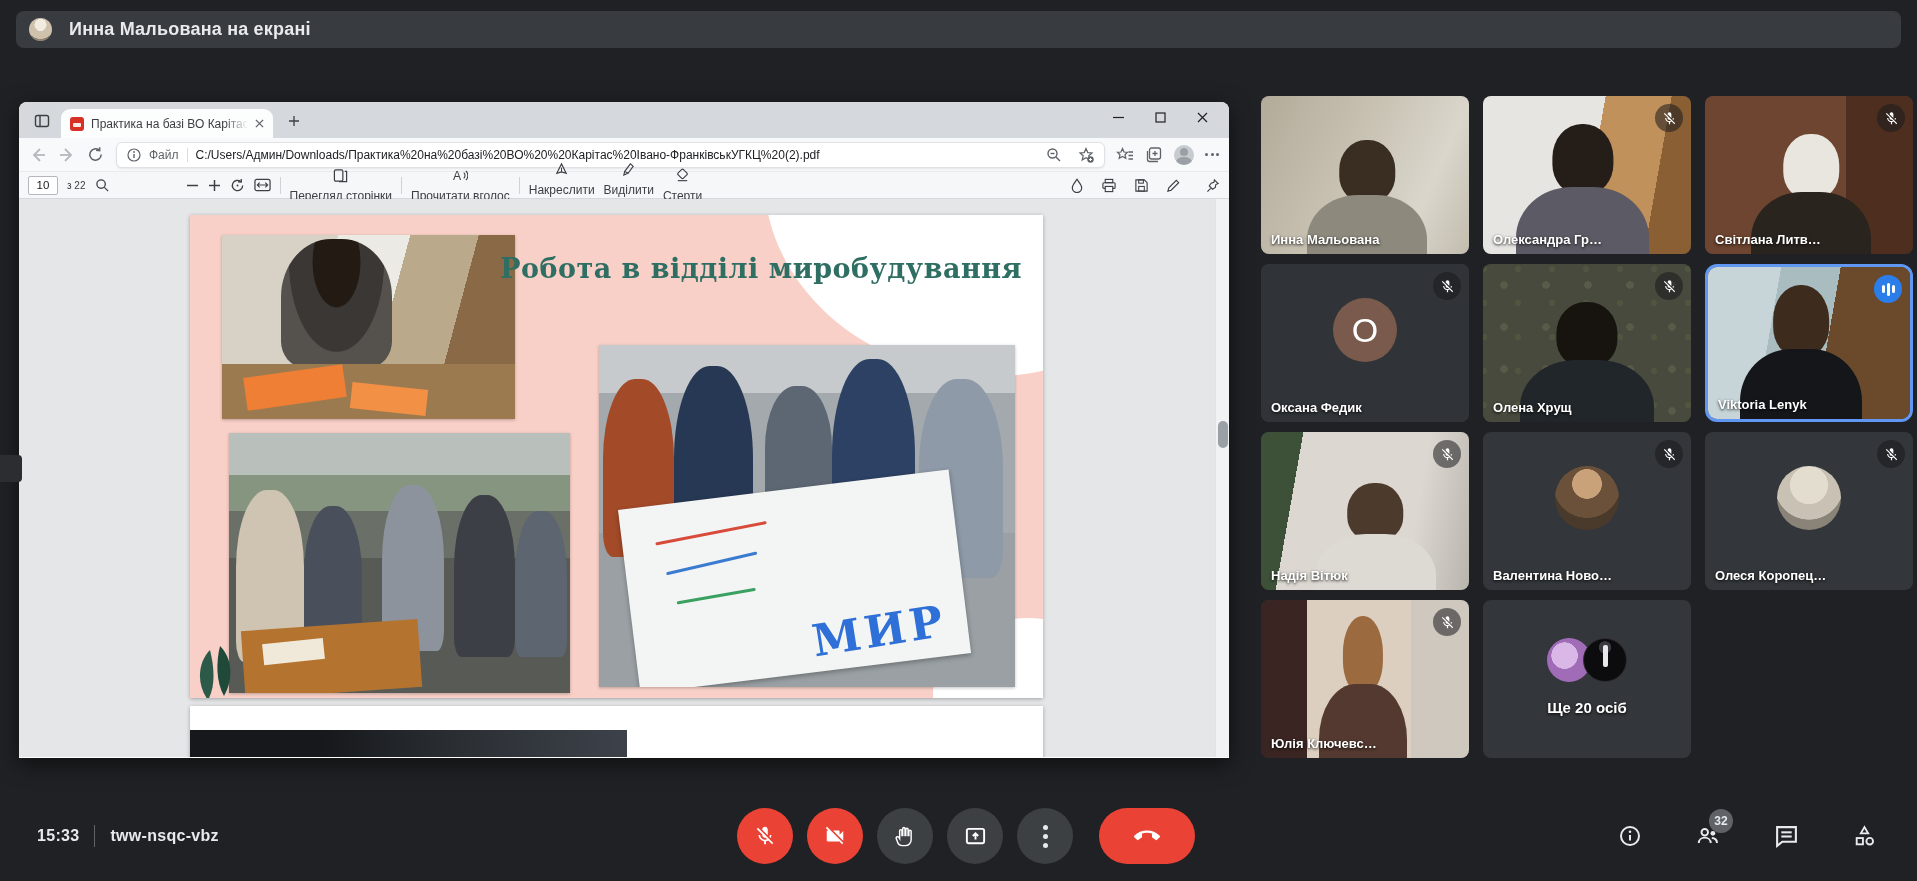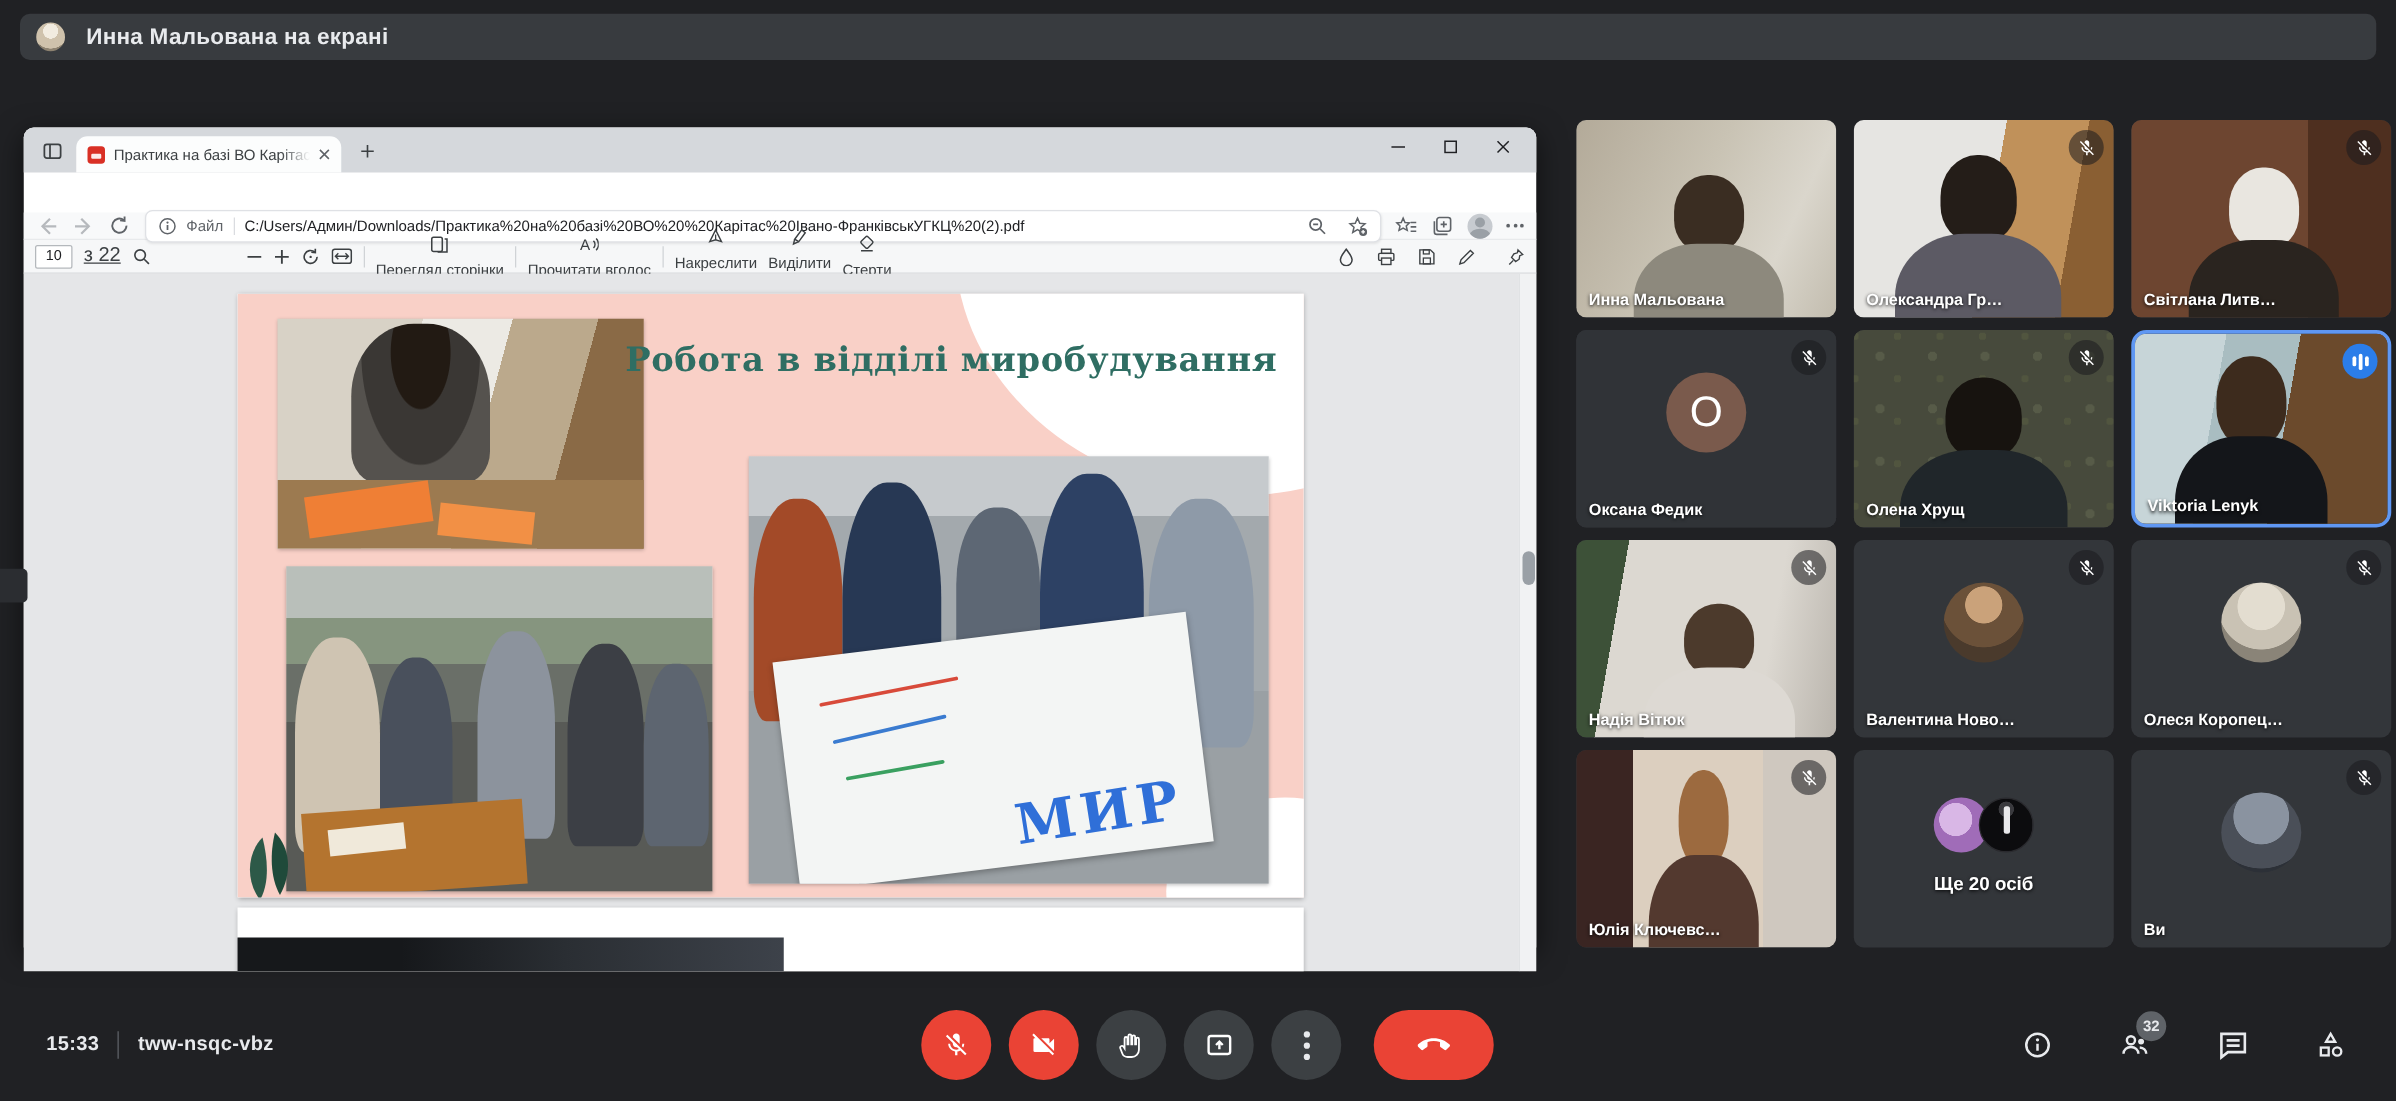--- a/index.html
+++ b/index.html
@@ -23,40 +23,40 @@
   .tab { width:212px; height:29px; background:#fcfdfd; border-radius:9px 9px 0 0;
     display:flex; align-items:center; gap:7px; padding:0 9px; }
   .favicon { width:14px; height:14px; background:#d93025; border-radius:3px; flex:none; position:relative; }
   .favicon::after { content:""; position:absolute; left:3px; top:6px; right:3px; height:4px; background:#fff; border-radius:1px; opacity:.9; }
   .tab-title { font-size:12px; color:#3c4043; white-space:nowrap; overflow:hidden; flex:1;
     -webkit-mask-image:linear-gradient(90deg,#000 85%,transparent); mask-image:linear-gradient(90deg,#000 85%,transparent); }
   .newtab { width:26px; height:26px; margin:0 0 4px 8px; display:flex; align-items:center; justify-content:center; }
   .wincontrols { margin-left:auto; display:flex; align-self:flex-start; }
   .wc { width:42px; height:30px; display:flex; align-items:center; justify-content:center; }
 
-  .addrrow { height:22px; background:#f8f9fa; display:flex; align-items:center; padding:0 10px; gap:11px;
-    border-bottom:1px solid #e8eaec;margin-top:32px; }
+  .addrrow { height:34px; background:#f8f9fa; display:flex; align-items:center; padding:0 10px; gap:11px;
+    border-bottom:1px solid #e8eaec; }
   .navic { width:18px; height:18px; flex:none; display:flex; }
   .urlpill { flex:1; height:26px; background:#fff; border:1px solid #dfe1e5; border-radius:6px;
     box-shadow:0 1px 2px rgba(0,0,0,.08); display:flex; align-items:center; gap:8px; padding:0 10px; min-width:0; }
   .scheme { color:#5f6368; font-size:12px; }
   .pill-div { width:1px; height:14px; background:#dadce0; flex:none; }
   .url-text { color:#202124; font-size:12px; white-space:nowrap; overflow:hidden; flex:1; min-width:0; }
   .pill-right { display:flex; gap:16px; margin-left:auto; flex:none; }
   .profile-av { width:20px; height:20px; border-radius:50%; background:#c7cbd0; position:relative; overflow:hidden; }
   .profile-av::before { content:""; position:absolute; left:6px; top:3px; width:8px; height:8px; border-radius:50%; background:#9aa0a6; }
   .profile-av::after { content:""; position:absolute; left:2px; top:12px; width:16px; height:10px; border-radius:50%; background:#9aa0a6; }
   .dots3 { display:flex; gap:2.5px; align-items:center; }
   .dots3 i { width:3px; height:3px; border-radius:50%; background:#5f6368; }
 
   .pdfbar { height:27px; background:#f6f7f8; border-bottom:1px solid #d6d9db;
     display:flex; align-items:center; padding:0 9px; gap:9px; font-size:12px; color:#3c4043; }
   .pagebox { width:30px; height:19px; background:#fff; border:1px solid #b4b8bc; border-radius:2px;
     display:flex; align-items:center; justify-content:center; font-size:11.5px; color:#202124; }
-  .totpages { font-size:16px; color:#3c4043;text-decoration:underline; }
+  .totpages { font-size:10px; color:#3c4043; }
   .tbsep { width:1px; height:17px; background:#d0d3d6; flex:none; }
   .tbtn { display:flex; align-items:center; gap:6px;flex-direction:column; }
   .spacer60 { width:58px; }
   .pdfbar-right { margin-left:auto; display:flex; align-items:center; gap:17px; }
   .pinpad { margin-left:8px; }
 
   .pdfcontent { position:relative; height:558px; background:#e5e6e8; overflow:hidden; }
 
   
   .page1 { position:absolute; left:171px; top:16px; width:853px; height:483px; background:#fff;
@@ -559,29 +559,20 @@
     </div>
 
     <div class="tile t11">
       <div class="duo">
           <div class="d d1"></div>
           <div class="d d2"></div>
         </div>
       <div class="tname center">Ще 20 осіб</div>
     </div>
 
-    <div class="tile t12">
-      <div class="pic-avatar av12"></div>
-      <div class="chip">
-          <svg width="15" height="15" viewBox="0 0 24 24">
-            <path fill="#fff" d="M19 11h-1.7c0 .74-.16 1.43-.43 2.05l1.23 1.23c.56-.98.9-2.09.9-3.28zm-4.02.17c0-.06.02-.11.02-.17V5c0-1.66-1.34-3-3-3S9 3.34 9 5v.18l5.98 5.99zM4.27 3 3 4.27l6.01 6.01V11c0 1.66 1.33 3 2.99 3 .22 0 .44-.03.65-.08l1.66 1.66c-.71.33-1.5.52-2.31.52-2.76 0-5.3-2.1-5.3-5.1H5c0 3.41 2.72 6.23 6 6.72V21h2v-3.28c.91-.13 1.77-.45 2.54-.9L19.73 21 21 19.73 4.27 3z"></path>
-          </svg>
-        </div>
-      <div class="tname">Ви</div>
-    </div>
   </div>
 
   <div class="bottombar">
     <div class="bb-left">
       <span class="bb-time">15:33</span>
       <span class="bb-sep"></span>
       <span class="bb-code">tww-nsqc-vbz</span>
     </div>
     <div class="bb-center">
       <div class="cbtn red">

